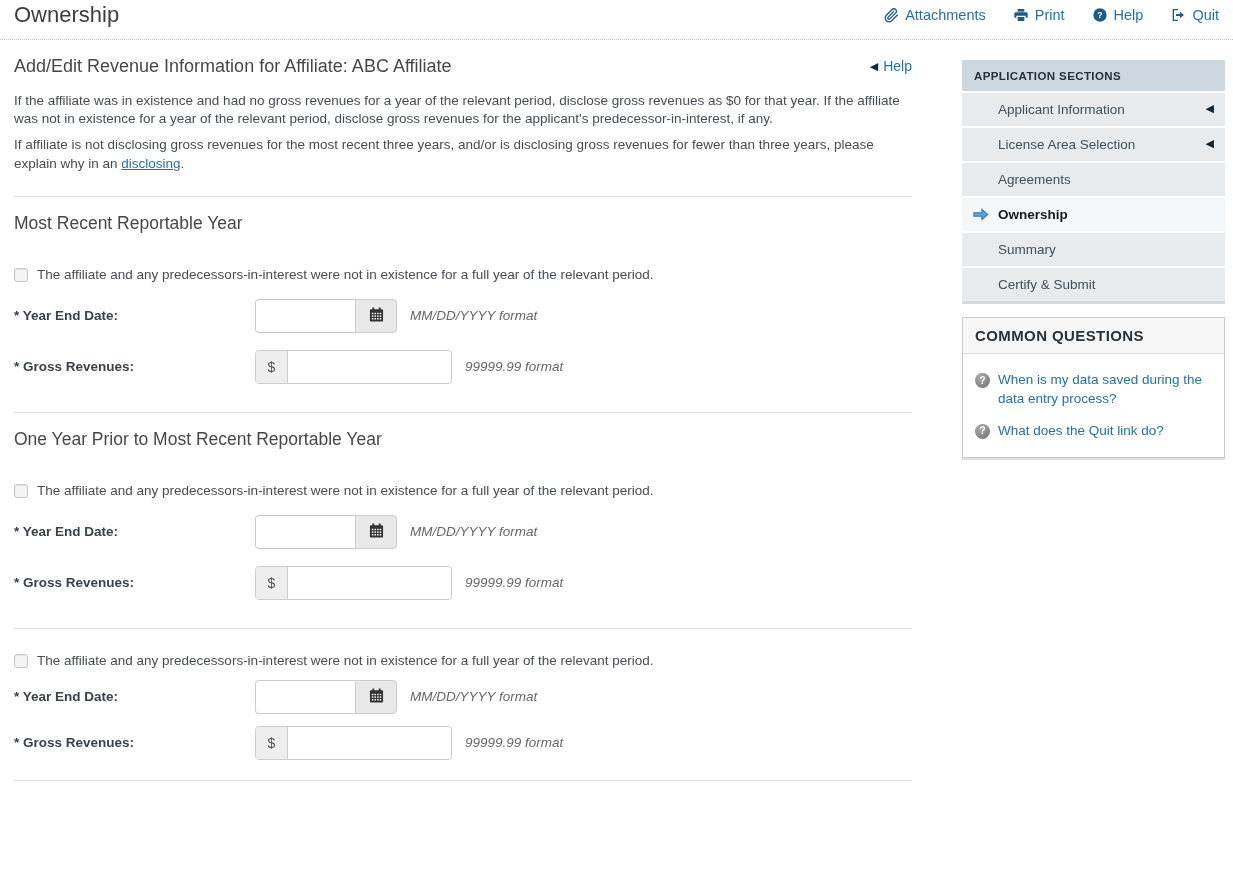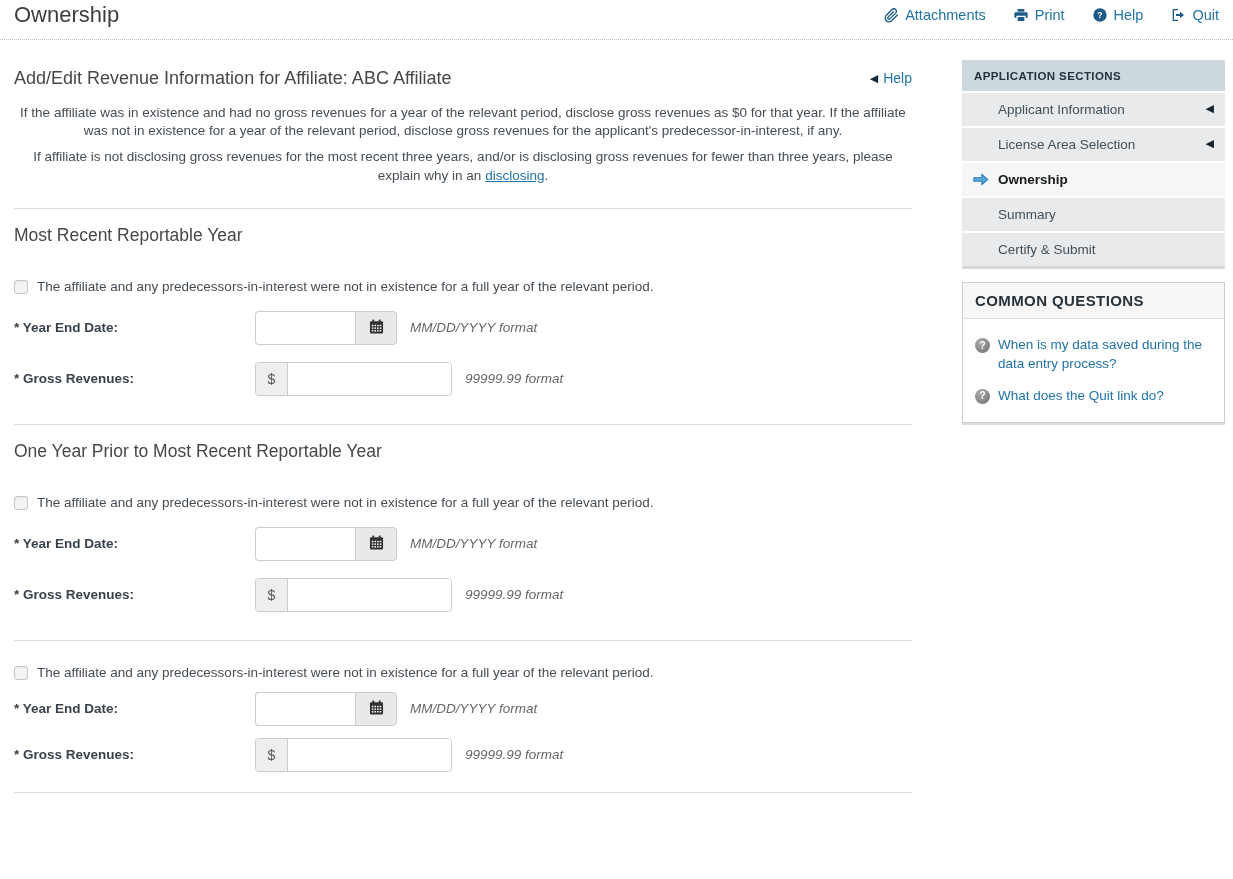--- a/index.html
+++ b/index.html
@@ -8,25 +8,25 @@
 
   
   .top-bar { position:absolute; top:0; left:0; width:1233px; height:40px; border-bottom:1px dotted #bfbfbf; }
   .page-title { position:absolute; left:14px; top:2px; font-size:22px; font-weight:400; color:#3d3d3d; }
   .top-links { position:absolute; top:7px; right:14px; display:flex; gap:27px; align-items:center; }
   .top-link { display:flex; align-items:center; gap:6px; color:#2173a6; font-size:14.5px; text-decoration:none; cursor:pointer; }
   .top-link svg { color:#1e5c87; display:block; }
 
   
   .main { position:absolute; left:14px; top:52px; width:898px; }
-  .content-header { display:flex; justify-content:space-between; align-items:flex-start; margin-top:16px; }
+  .content-header { display:flex; justify-content:space-between; align-items:flex-start; margin-top:4px; }
   .content-header h2 { font-size:18px; font-weight:400; color:#474747; }
   .help-link { display:flex; align-items:center; gap:5px; color:#2173a6; font-size:14px; cursor:pointer; margin-top:2px; }
   .tri-left { color:#14293a; font-size:11px; line-height:1; }
-  .intro p { line-height:1.35; margin-top:8px;text-align:center; }
+  .intro p { line-height:1.35; margin-top:8px; }
   .intro p.first { margin-top:15px; }
   a.inline-link { color:#2173a6; text-decoration:underline; cursor:pointer; }
   hr.sep { border:0; border-top:1px solid #ddd; margin-top:23px; }
 
   
   .section h3 { font-size:17.5px; font-weight:400; color:#474747; margin-top:16px; }
   .checkbox-row { display:flex; align-items:flex-start; gap:9px; margin-top:33px; }
   .section.compact .checkbox-row { margin-top:24px; }
   .checkbox { width:14px; height:14px; flex:0 0 14px; border:1px solid #c6c6c6; border-radius:3px; background:#f4f4f4; box-shadow:inset 0 1px 1px rgba(0,0,0,.06); margin-top:1px; cursor:pointer; }
   .form-row { display:flex; align-items:center; margin-top:17px; }
@@ -266,20 +266,23 @@
     <div class="panel-header">APPLICATION SECTIONS</div>
 
     <div class="nav-item">
       <span>Applicant Information</span>
       <span class="collapse-arrow">◀</span>
     </div>
     <div class="nav-item">
       <span>License Area Selection</span>
       <span class="collapse-arrow">◀</span>
     </div>
+    <div class="nav-item">
+      <span>Agreements</span>
+    </div>
     <div class="nav-item active">
       <span class="active-arrow"><svg width="16" height="13" viewBox="0 0 18 14">
             <path d="M1 5h9V1.2L16.6 7 10 12.8V9H1z" fill="#5aa7dd" stroke="#2f7cb5" stroke-width="1.2"></path>
           </svg></span>
       <span>Ownership</span>
     </div>
     <div class="nav-item">
       <span>Summary</span>
     </div>
     <div class="nav-item">

